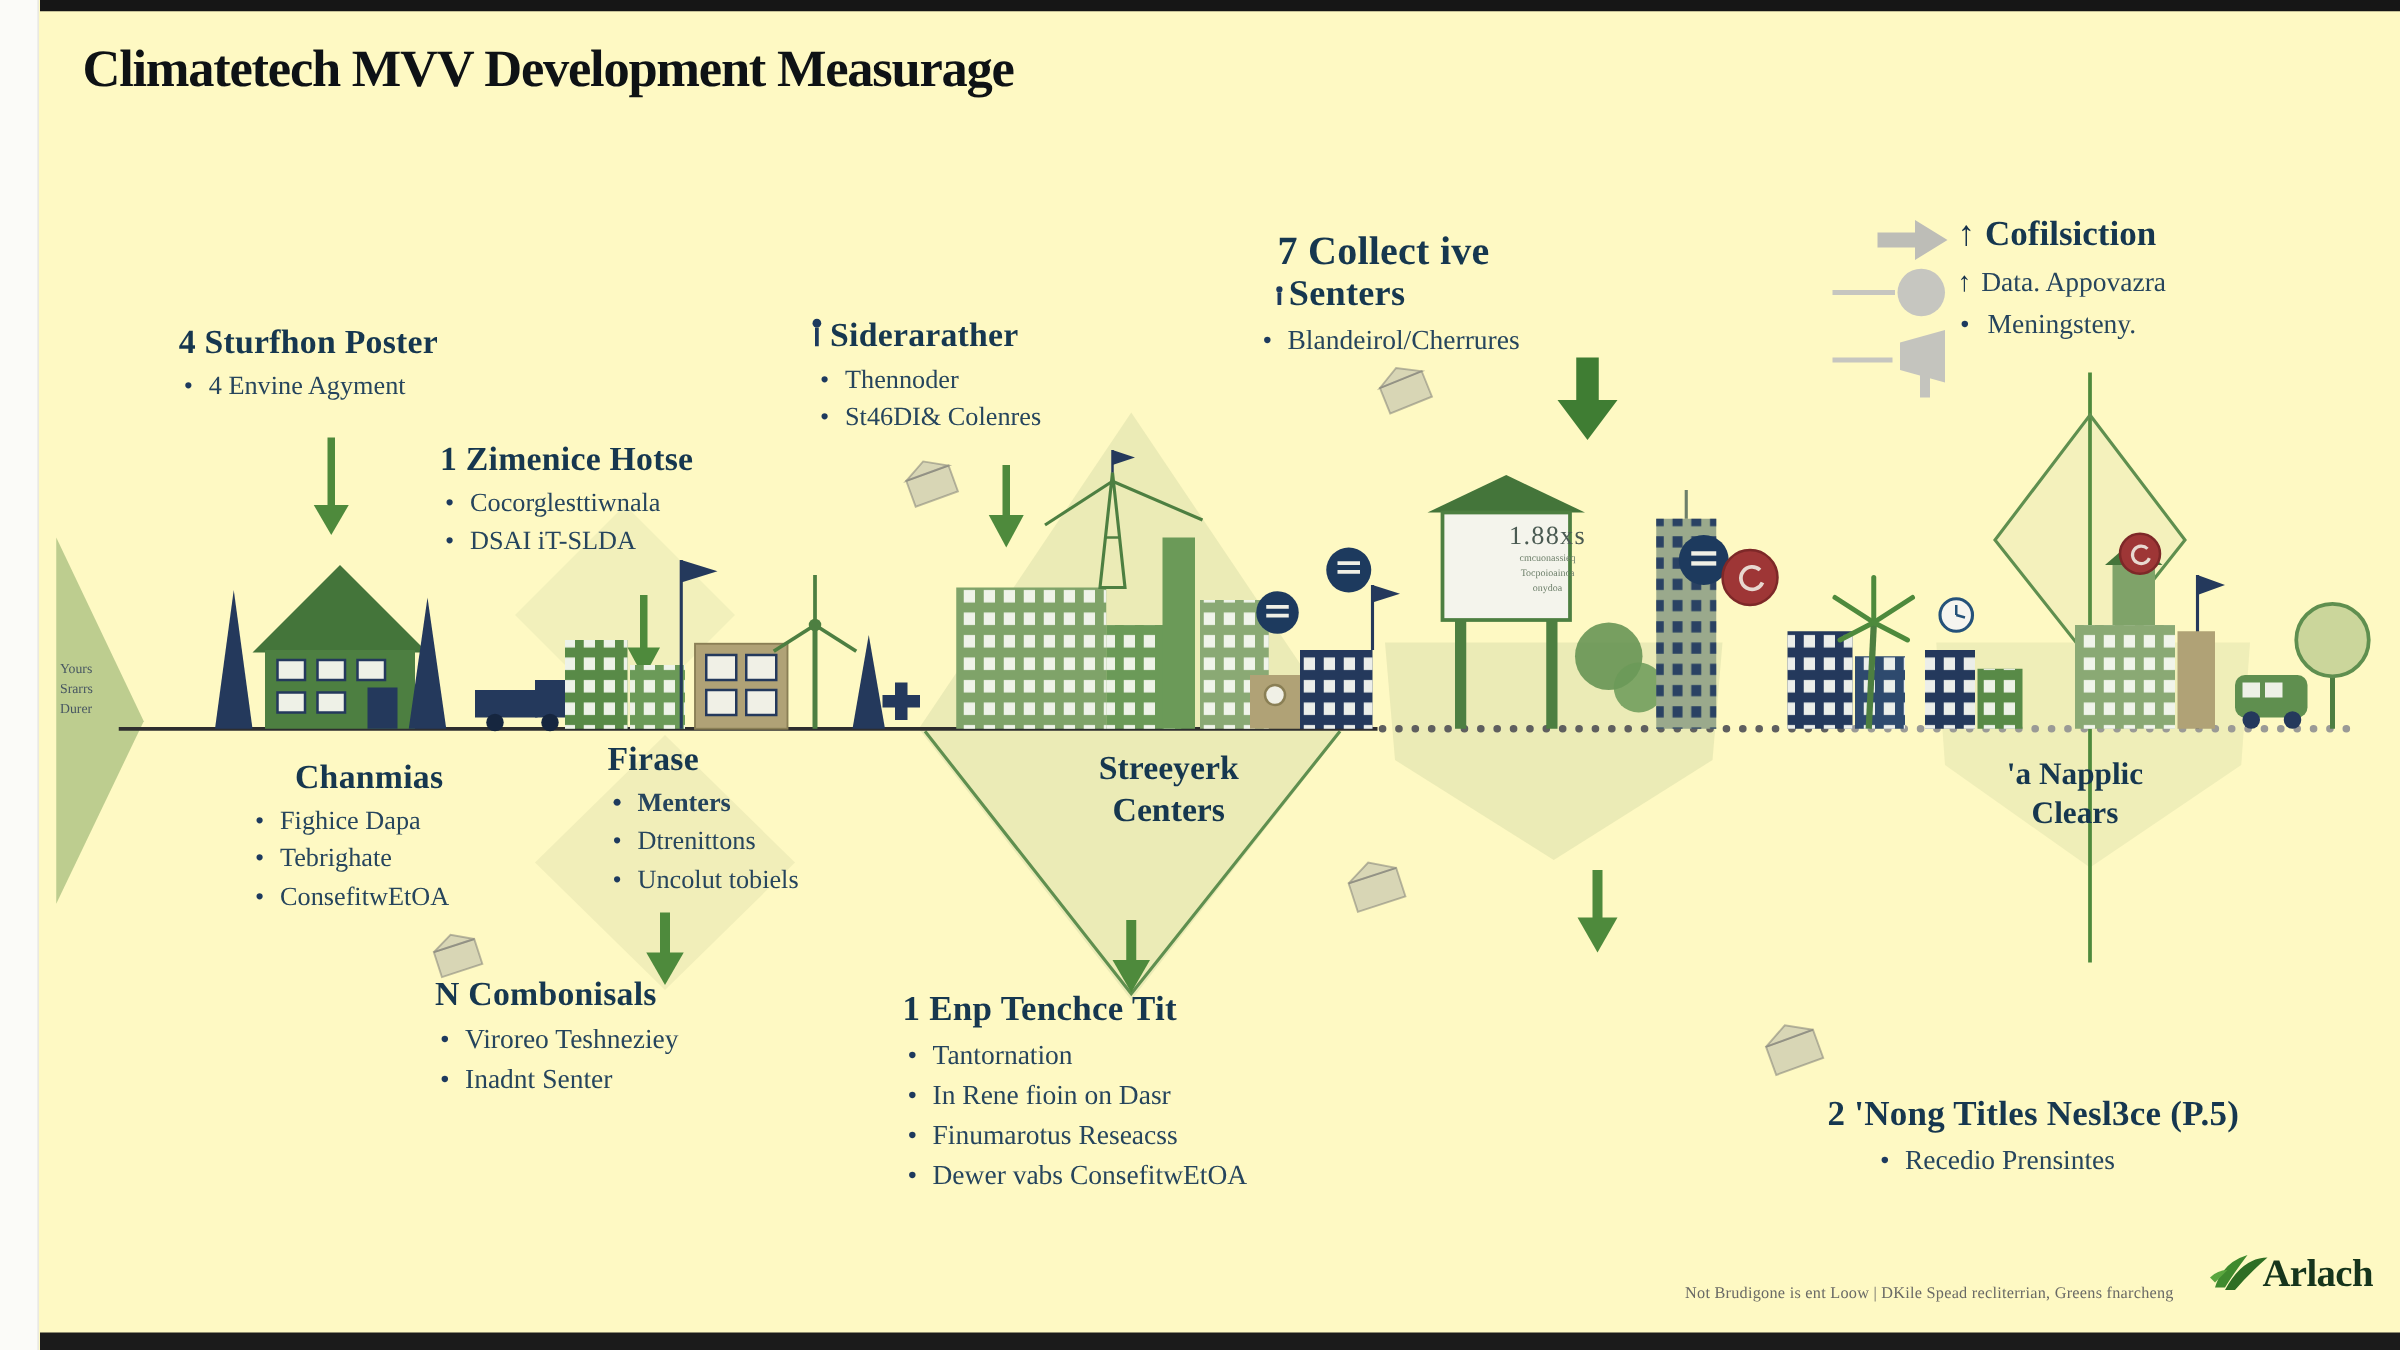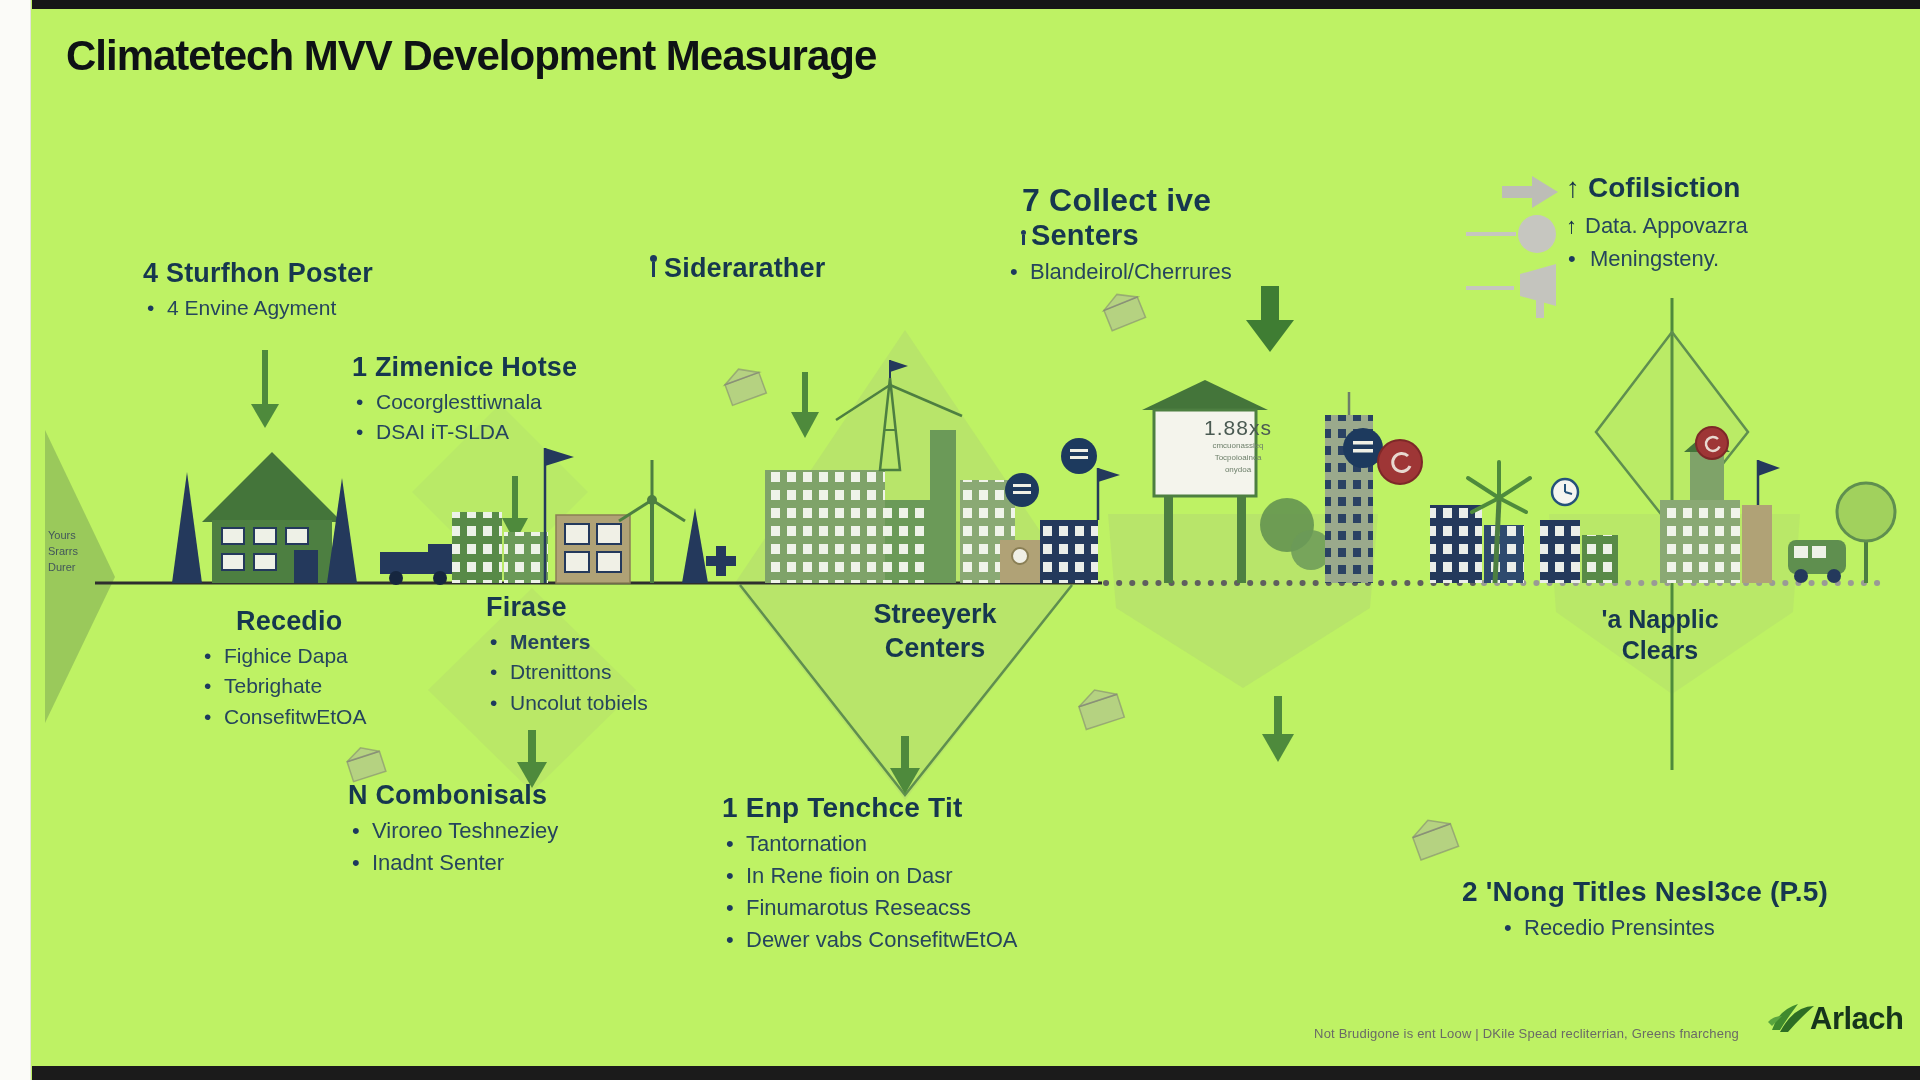--- a/index.html
+++ b/index.html
@@ -1,17 +1,17 @@
 <!DOCTYPE html>
 <html><head>
 <meta charset="utf-8">
 <style>
   html,body{margin:0;padding:0;background:#e8e8e3;}
-  .canvas{position:relative;width:1920px;height:1080px;background:#bef264;overflow:hidden;
-          font-family:Liberation Sans, sans-serif;}
+  .canvas{position:relative;width:1920px;height:1080px;background:#fef9c3;overflow:hidden;
+          font-family:Liberation Serif, serif;}
   .edge-strip{position:absolute;left:0;top:0;width:30px;height:1080px;background:#fbfbf8;border-right:1px solid #e3e3dc;}
   .bar-top{position:absolute;left:32px;top:0;right:0;height:9px;background:#161616;}
   .bar-bottom{position:absolute;left:32px;bottom:0;right:0;height:14px;background:#1b1b1b;}
   .page-title{position:absolute;left:66px;top:32px;font-size:42px;font-weight:800;color:#0e1215;letter-spacing:-1px;}
   .bg-svg{position:absolute;left:0;top:0;}
   .block{position:absolute;}
   .block h3{margin:0;font-size:27px;font-weight:700;color:#16374f;letter-spacing:.2px;}
   .block ul{list-style:none;margin:4px 0 0;padding:0;}
   .block li{position:relative;padding-left:24px;font-size:21px;color:#26455d;line-height:1.45;}
   .block li::before{content:"\2022";position:absolute;left:4px;color:#1d3a5e;}
@@ -283,38 +283,42 @@
   <div class="block" style="left:352px;top:352px">
     <h3>1 Zimenice Hotse</h3>
     <ul>
       <li>Cocorglesttiwnala</li>
       <li>DSAI iT-SLDA</li>
     </ul>
   </div>
 
   <div class="block" style="left:652px;top:253px">
     <h3><span class="pin"></span><span>Siderarather</span></h3>
+    <ul>
+      <li>Thennoder</li>
+      <li>St46DI&amp; Colenres</li>
+    </ul>
   </div>
 
   <div class="block" style="left:1022px;top:182px">
     <h3 style="font-size:32px">7 Collect ive</h3>
     <h3 style="font-size:29px"><span class="pin small"></span><span>Senters</span></h3>
     <ul style="margin-left:-16px">
       <li style="font-size:22px">Blandeirol/Cherrures</li>
     </ul>
   </div>
 
   <div class="block" style="left:1566px;top:172px">
     <div class="cof-line1 up">Cofilsiction</div>
     <div class="cof-line2 up">Data. Appovazra</div>
     <div class="cof-line3">Meningsteny.</div>
   </div>
 
   <div class="block" style="left:200px;top:606px">
-    <h3 style="margin-left:36px">Recedio</h3>
+    <h3 style="margin-left:36px">Chanmias</h3>
     <ul>
       <li>Fighice Dapa</li>
       <li>Tebrighate</li>
       <li>ConsefitwEtOA</li>
     </ul>
   </div>
 
   <div class="block" style="left:486px;top:592px">
     <h3>Firase</h3>
     <ul>

